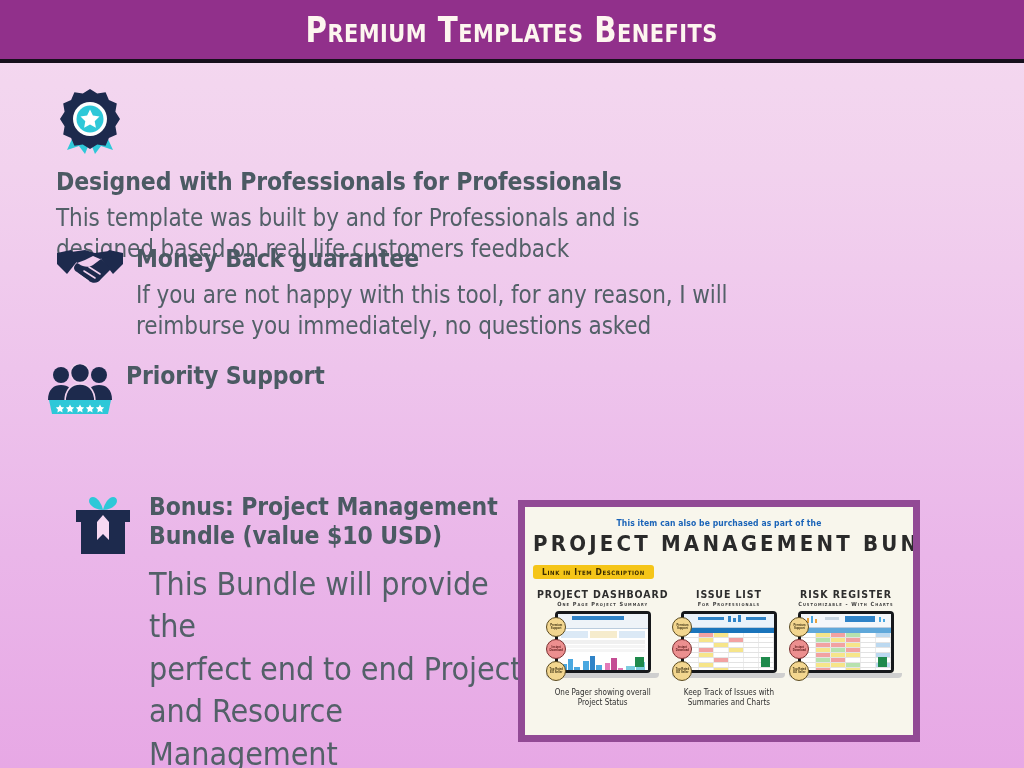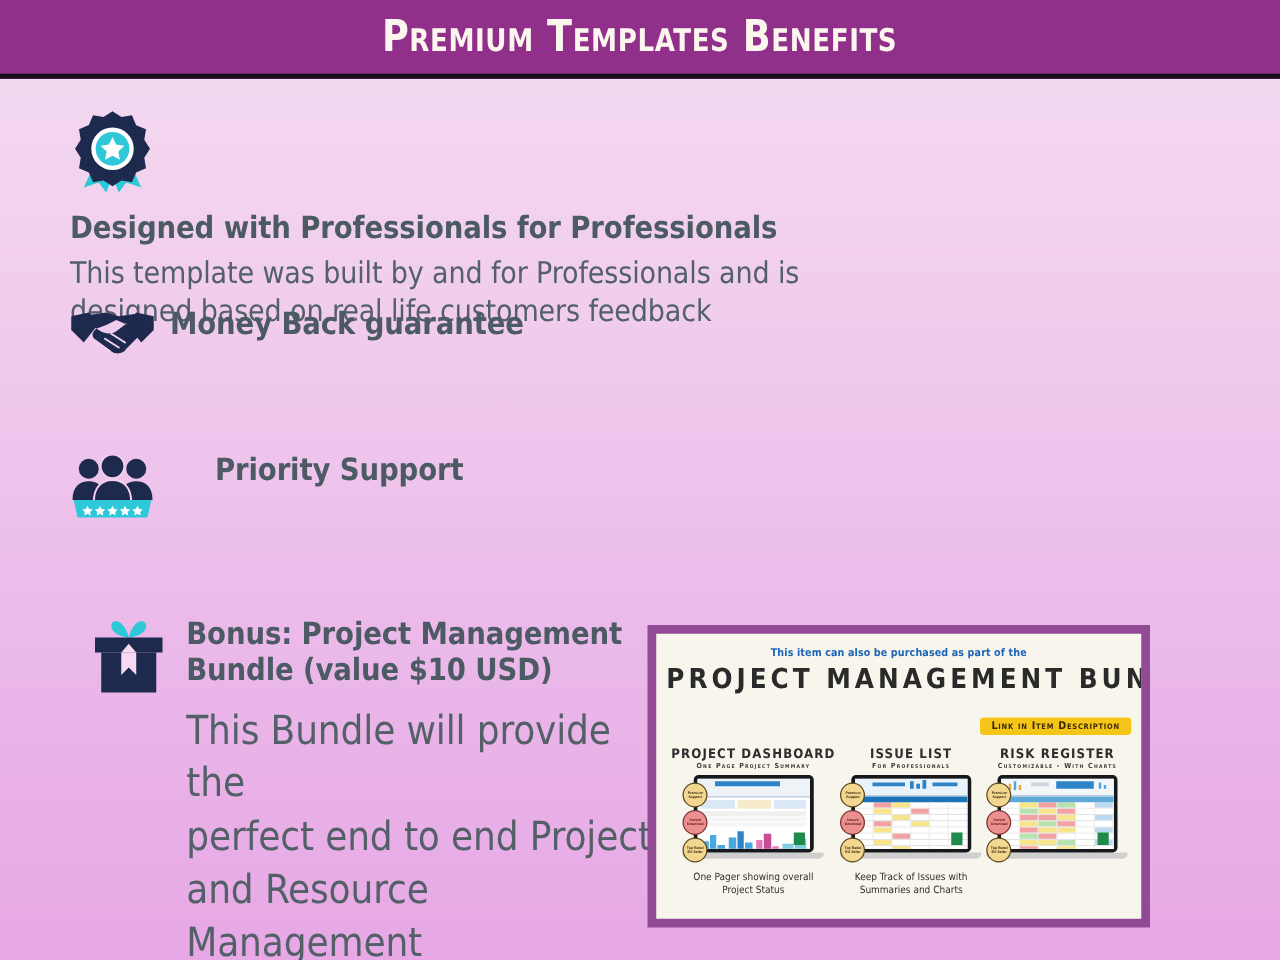--- a/index.html
+++ b/index.html
@@ -73,21 +73,21 @@
     font-family: "DejaVu Sans Condensed", "Liberation Sans Narrow", "Liberation Sans", sans-serif;
     font-size: 24px;
     line-height: 1.31;
     margin: 0;
     white-space: pre-line;
     letter-spacing: -0.1px;
   }
 
   #b1 { left: 50px; top: 86px;  width: 900px; flex-direction: column; }
   #b2 { left: 50px; top: 245px; width: 900px; }
-  #b3 { left: 50px; top: 362px; width: 960px; gap: 36px; }
+  #b3 { left: 40px; top: 362px; width: 960px; }
   #b4 { left: 63px; top: 492px; width: 470px; }
 
   #b4 .btitle { font-size: 24.5px; line-height: 1.2; }
   #b4 .bbody  { font-size: 32px; line-height: 1.33; margin-top: 12px; }
 
   
   #bundle {
     position: absolute;
     left: 518px;
     top: 500px;
@@ -117,21 +117,21 @@
   #bundle-title {
     text-align: center;
     color: #2a2a2a;
     font-family: "DejaVu Sans Condensed", "Liberation Sans Narrow", "Liberation Sans", sans-serif;
     font-weight: bold;
     font-size: 22px;
     letter-spacing: 3.2px;
     margin-top: 3px;
     white-space: nowrap;
   }
-  #bundle-badge-wrap { text-align: right; margin-top: 14px; }
+  #bundle-badge-wrap { text-align: left; margin-top: 5px; }
   #bundle-badge {
     display: inline-block;
     background: #f5c518;
     color: #3a2b00;
     font-family: "DejaVu Sans Condensed", "Liberation Sans Narrow", "Liberation Sans", sans-serif;
     font-weight: bold;
     font-size: 8.5px;
     font-variant: small-caps;
     letter-spacing: 0.6px;
     padding: 2px 9px 2px 9px;
@@ -280,20 +280,22 @@
         <path d="M68 6 L54 3 L46 12 L58 27 L68 17 Z" fill="#1d2a4d"></path>
         <path d="M16 5 L30 3 L40 6 L54 4 L57 9 L45 12 L38 9 L30 13 L22 16 Z" fill="#1d2a4d"></path>
         <path d="M22 16 C18 19 18 23 22 25 L34 34 C38 37 44 36 46 32 L56 22 L46 12 L38 18 C34 21 28 20 24 17 Z" fill="#1d2a4d"></path>
         <path d="M24 28 l9 6" stroke="#f2d2ee" stroke-width="1.6" fill="none" stroke-linecap="round"></path>
         <path d="M29 24 l11 7" stroke="#f2d2ee" stroke-width="1.6" fill="none" stroke-linecap="round"></path>
         <path d="M34 20 l11 7" stroke="#f2d2ee" stroke-width="1.6" fill="none" stroke-linecap="round"></path>
       </svg>
     </div>
     <div class="btext">
       <div class="btitle">Money Back guarantee</div>
+      <div class="bbody">If you are not happy with this tool, for any reason, I will
+reimburse you immediately, no  questions asked</div>
     </div>
   </div>
 
   <div class="benefit" id="b3">
     <div class="bicon">
       <svg width="68" height="52" viewBox="0 0 68 52">
         <circle cx="15" cy="11" r="8" fill="#1d2a4d"></circle>
         <path d="M2 36 C2 25 8 21 15 21 C22 21 28 25 28 36 Z" fill="#1d2a4d"></path>
         <circle cx="53" cy="11" r="8" fill="#1d2a4d"></circle>
         <path d="M40 36 C40 25 46 21 53 21 C60 21 66 25 66 36 Z" fill="#1d2a4d"></path>

